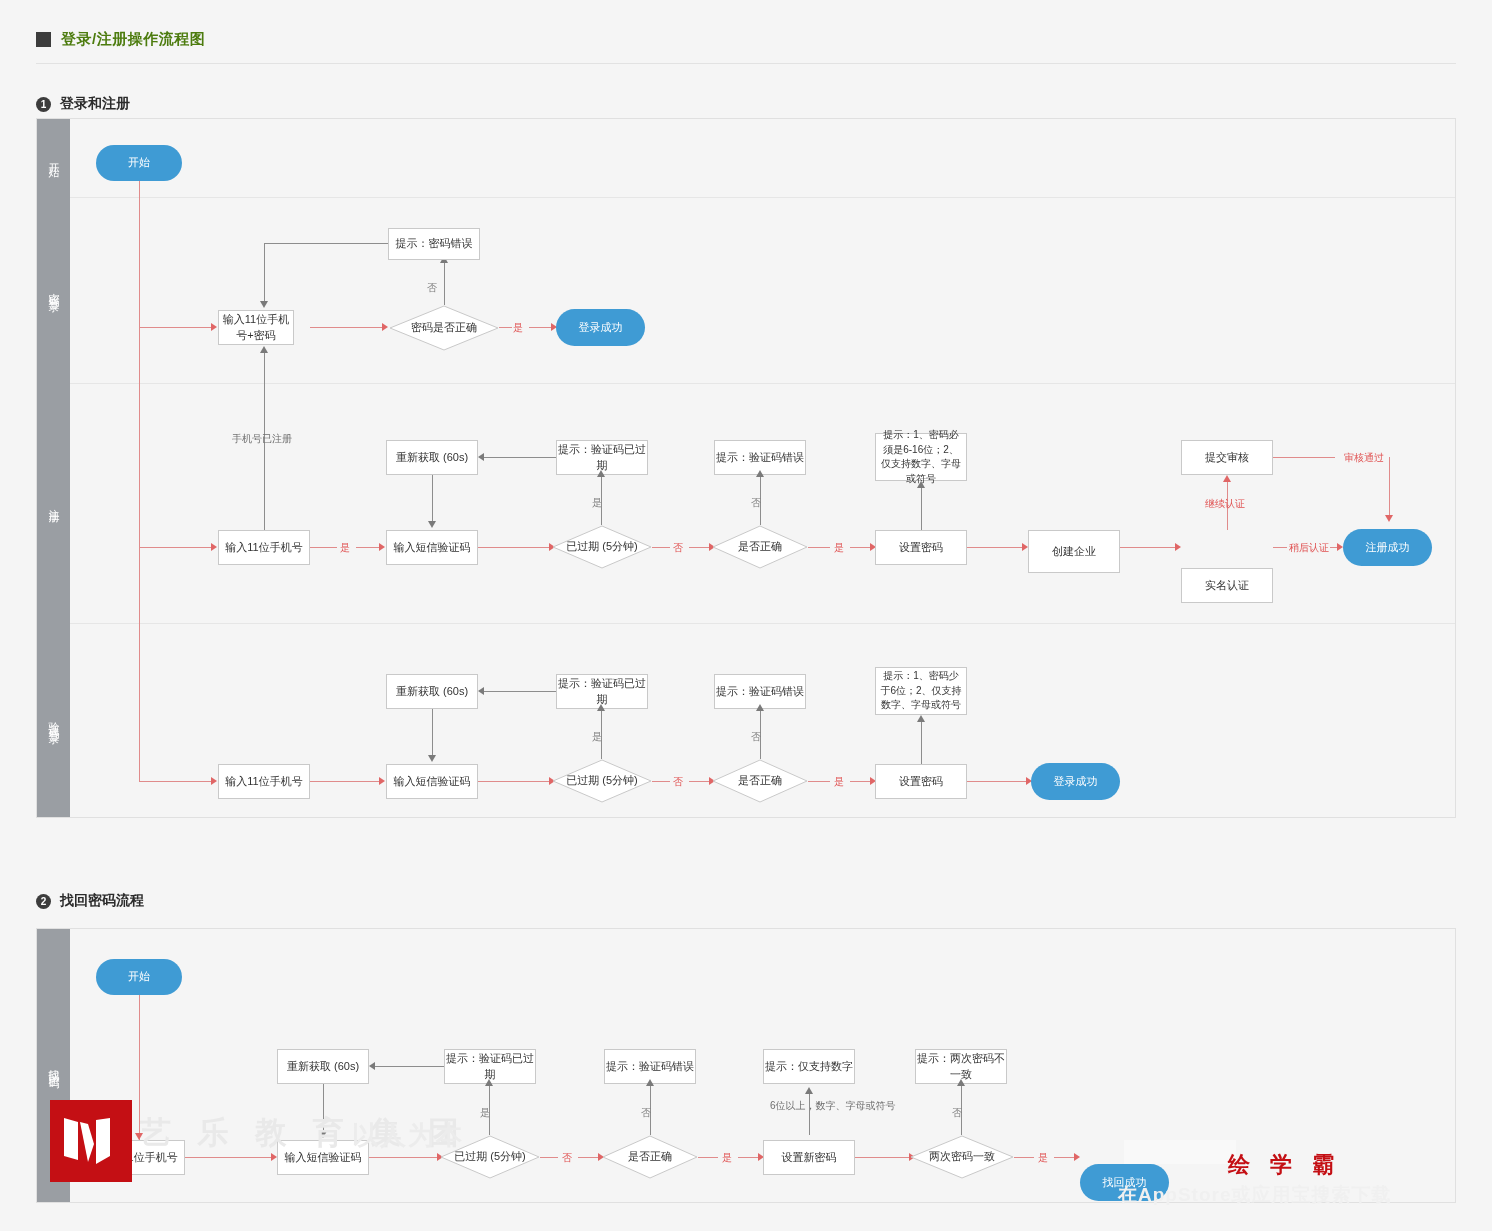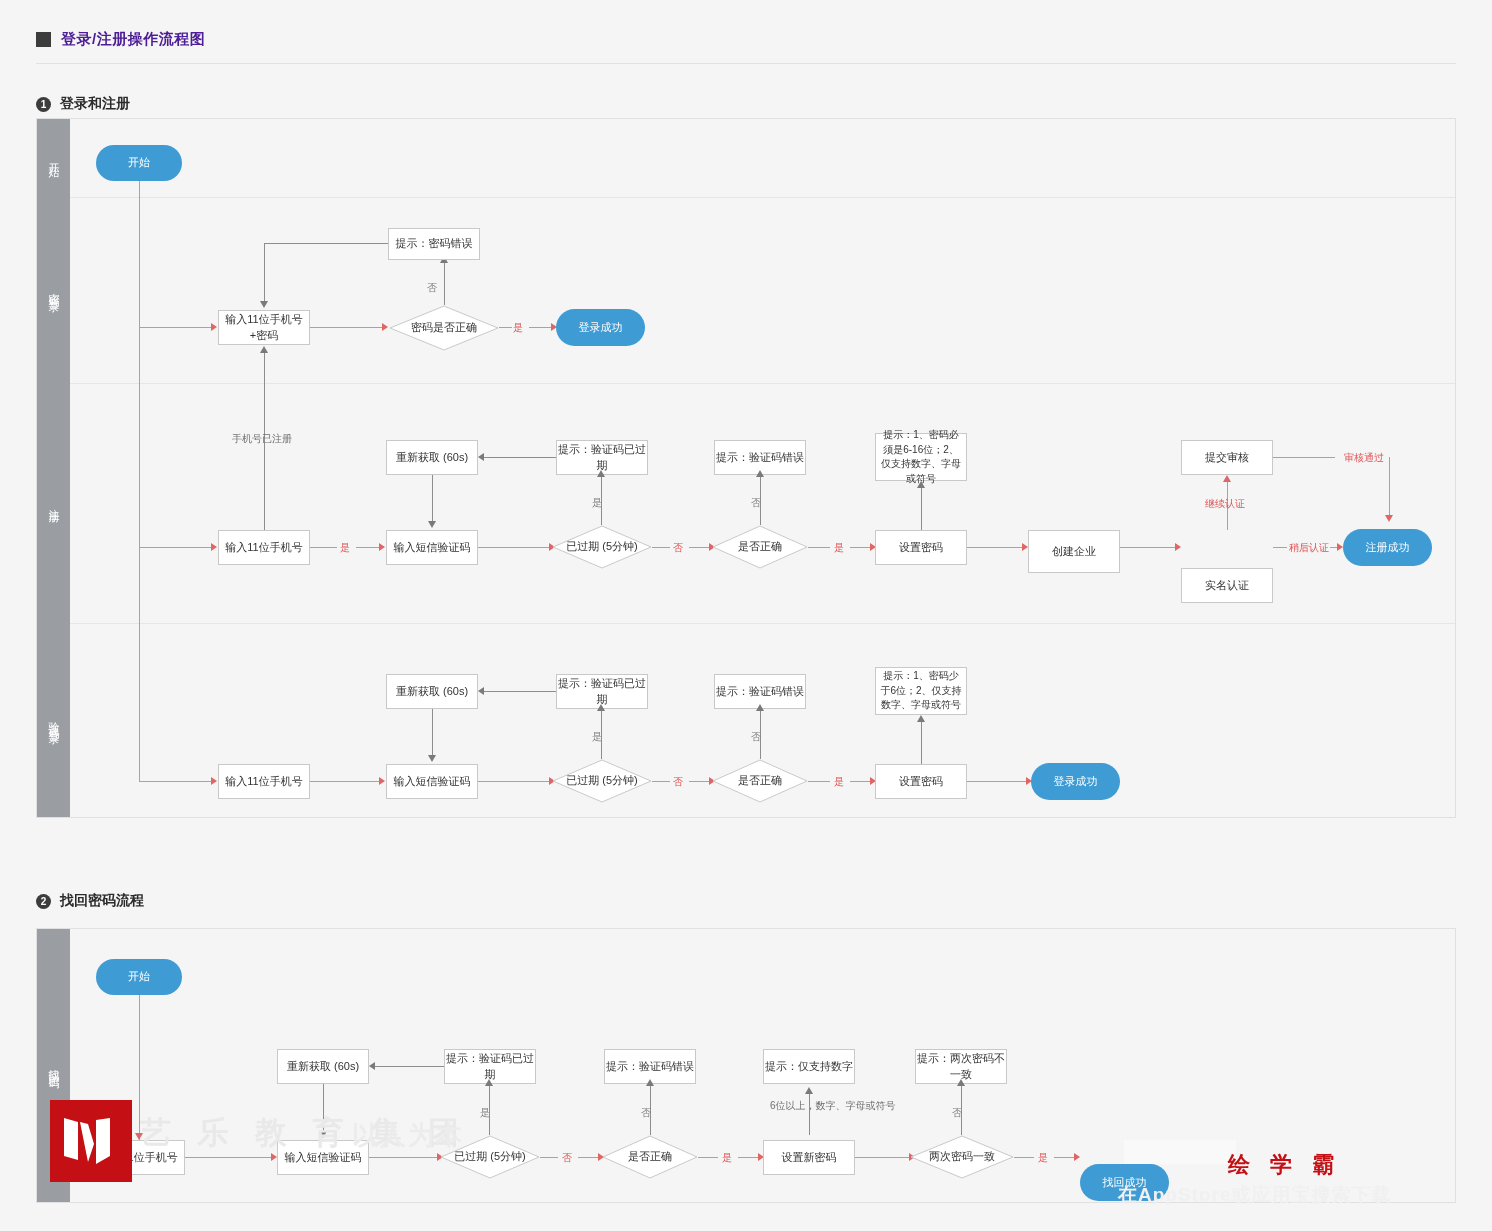--- a/index.html
+++ b/index.html
@@ -7,21 +7,21 @@
     width:1492px;height:1231px;
     background:#f2f2f2;
     font-family:"Liberation Sans","DejaVu Sans",sans-serif;
     overflow:hidden;
   }
   #page{position:relative;width:1492px;height:1231px;background:#f5f5f5;}
 
   
   .doc-title-row{position:absolute;left:36px;top:30px;display:flex;align-items:center;gap:10px;}
   .sq-bullet{width:15px;height:15px;background:#3c3c3c;display:block;}
-  .doc-title{font-size:15px;font-weight:bold;color:#4c1d95;letter-spacing:.5px;}
+  .doc-title{font-size:15px;font-weight:bold;color:#4d7c0f;letter-spacing:.5px;}
   .hr-main{position:absolute;left:36px;top:63px;width:1420px;height:1px;background:#e2e2e2;}
 
   .sec-head{position:absolute;display:flex;align-items:center;gap:9px;}
   .circ-num{width:15px;height:15px;border-radius:50%;background:#3c3c3c;color:#fff;
     font-size:10px;line-height:15px;text-align:center;display:block;font-weight:bold;}
   .sec-title{font-size:14px;font-weight:bold;color:#2b2b2b;}
 
   
   .panel{position:absolute;background:#f5f5f5;border:1px solid #e0e0e0;box-sizing:border-box;}
   .lane-label{position:absolute;left:0;background:#9a9ea3;color:#fff;box-sizing:border-box;
@@ -106,21 +106,21 @@
   <div class="node pill" style="left:96px;top:145px;width:86px;height:36px;">开始</div>
 
   <div class="ln vr-r" style="left:139px;top:181px;height:601px;"></div>
   <div class="ln hr-r" style="left:139px;top:327px;width:74px;"></div>
   <div class="ar ar-r-right" style="left:211px;top:323px;"></div>
   <div class="ln hr-r" style="left:139px;top:547px;width:74px;"></div>
   <div class="ar ar-r-right" style="left:211px;top:543px;"></div>
   <div class="ln hr-r" style="left:139px;top:781px;width:74px;"></div>
   <div class="ar ar-r-right" style="left:211px;top:777px;"></div>
 
-  <div class="node rect" style="left:218px;top:310px;width:92px;height:35px;">输入11位手机号+密码</div>
+  <div class="node rect" style="left:218px;top:310px;width:76px;height:35px;">输入11位手机号+密码</div>
   <div class="ln hr-r" style="left:310px;top:327px;width:74px;"></div>
   <div class="ar ar-r-right" style="left:382px;top:323px;"></div>
 
   <div class="node diamond" style="left:389px;top:305px;width:110px;height:46px;">
     <svg class="dshape" viewBox="0 0 110 46" preserveAspectRatio="none">
       <polygon points="55,1 109,23 55,45 1,23" fill="#ffffff" stroke="#c9c9c9" stroke-width="1"></polygon>
     </svg>
     <span class="dtext">密码是否正确</span>
   </div>
 

